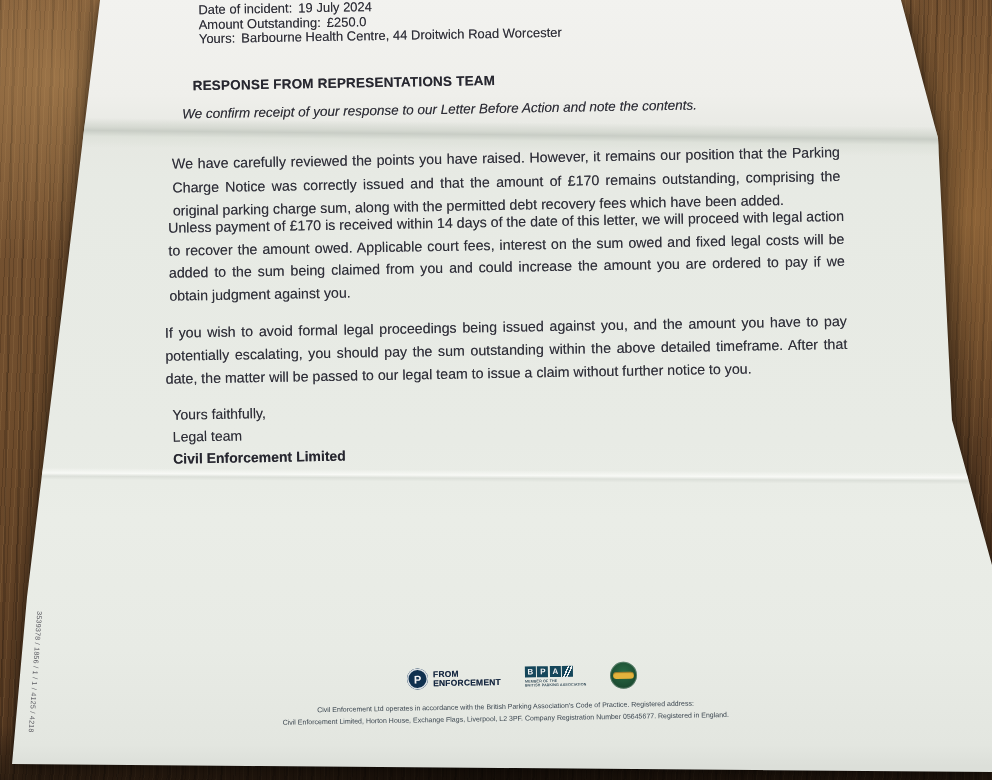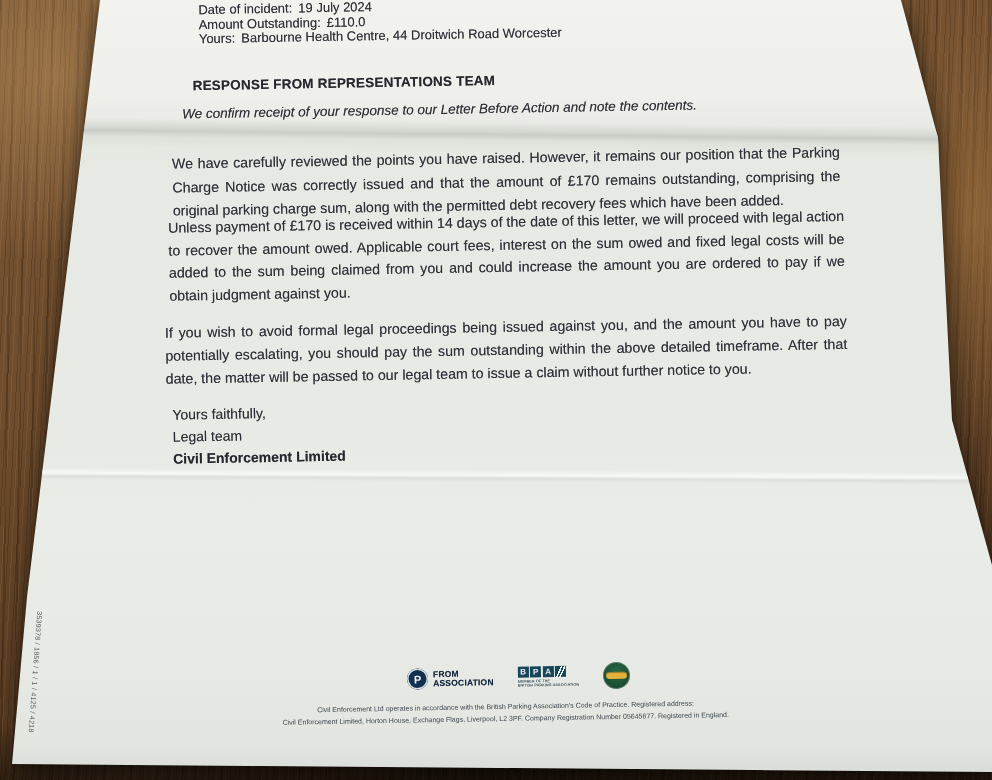--- a/index.html
+++ b/index.html
@@ -127,21 +127,21 @@
 
   <div class="paper-wrap">
     <div class="paper">
       <div class="fold-shadow"></div>
       <div class="lower-crease"></div>
 
       <div class="content">
 
         <div class="hdr">
           <div><span class="lbl">Date of incident:</span><span>19 July 2024</span></div>
-          <div><span class="lbl">Amount Outstanding:</span><span>£110.0</span></div>
+          <div><span class="lbl">Amount Outstanding:</span><span>£250.0</span></div>
           <div><span class="lbl">Yours:</span><span>Barbourne Health Centre, 44 Droitwich Road Worcester</span></div>
         </div>
 
         <div class="heading">RESPONSE FROM REPRESENTATIONS TEAM</div>
 
         <div class="intro">We confirm receipt of your response to our Letter Before Action and note the contents.</div>
 
         <p class="para p1">We have carefully reviewed the points you have raised. However, it remains our position that the Parking Charge Notice was correctly issued and that the amount of £170 remains outstanding, comprising the original parking charge sum, along with the permitted debt recovery fees which have been added.</p>
         <p class="para p2">Unless payment of £170 is received within 14 days of the date of this letter, we will proceed with legal action to recover the amount owed. Applicable court fees, interest on the sum owed and fixed legal costs will be added to the sum being claimed from you and could increase the amount you are ordered to pay if we obtain judgment against you.</p>
         <p class="para p3">If you wish to avoid formal legal proceedings being issued against you, and the amount you have to pay potentially escalating, you should pay the sum outstanding within the above detailed timeframe. After that date, the matter will be passed to our legal team to issue a claim without further notice to you.</p>
@@ -152,21 +152,21 @@
           <div class="company">Civil Enforcement Limited</div>
         </div>
 
         <div class="logos">
           <div class="cel-logo">
             <div class="cel-circle">
                 <span>P</span>
               </div>
             <div class="cel-text">
               <div>FROM</div>
-              <div>ASSOCIATION</div>
+              <div>ENFORCEMENT</div>
             </div>
           </div>
 
           <div class="bpa-logo">
             <div class="bpa-tiles">
               <span class="tile">B</span>
               <span class="tile">P</span>
               <span class="tile">A</span>
               <span class="tile slash"></span>
             </div>

